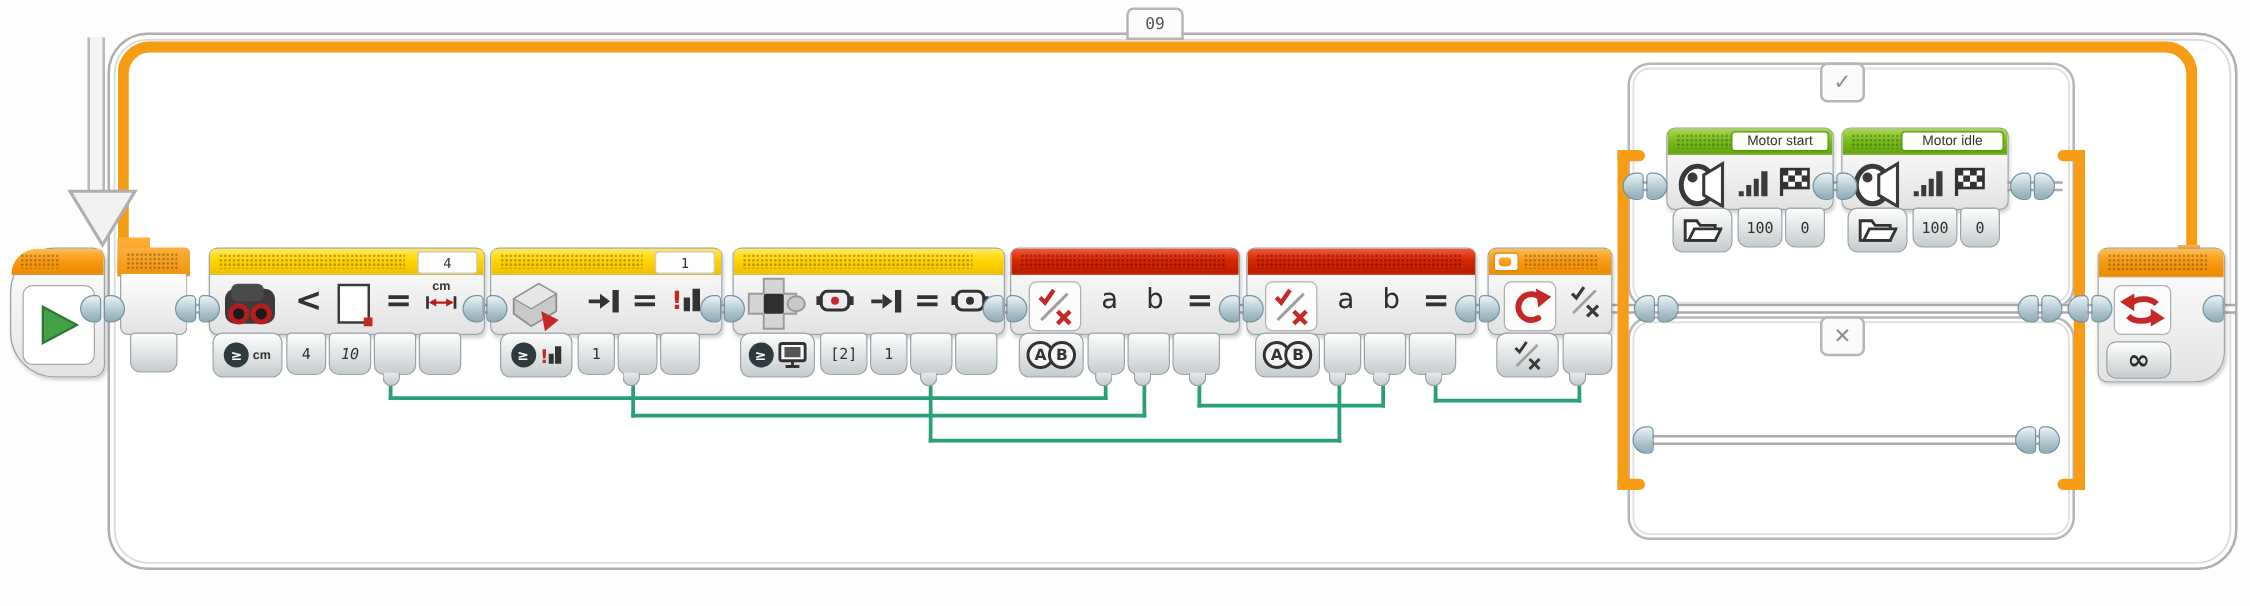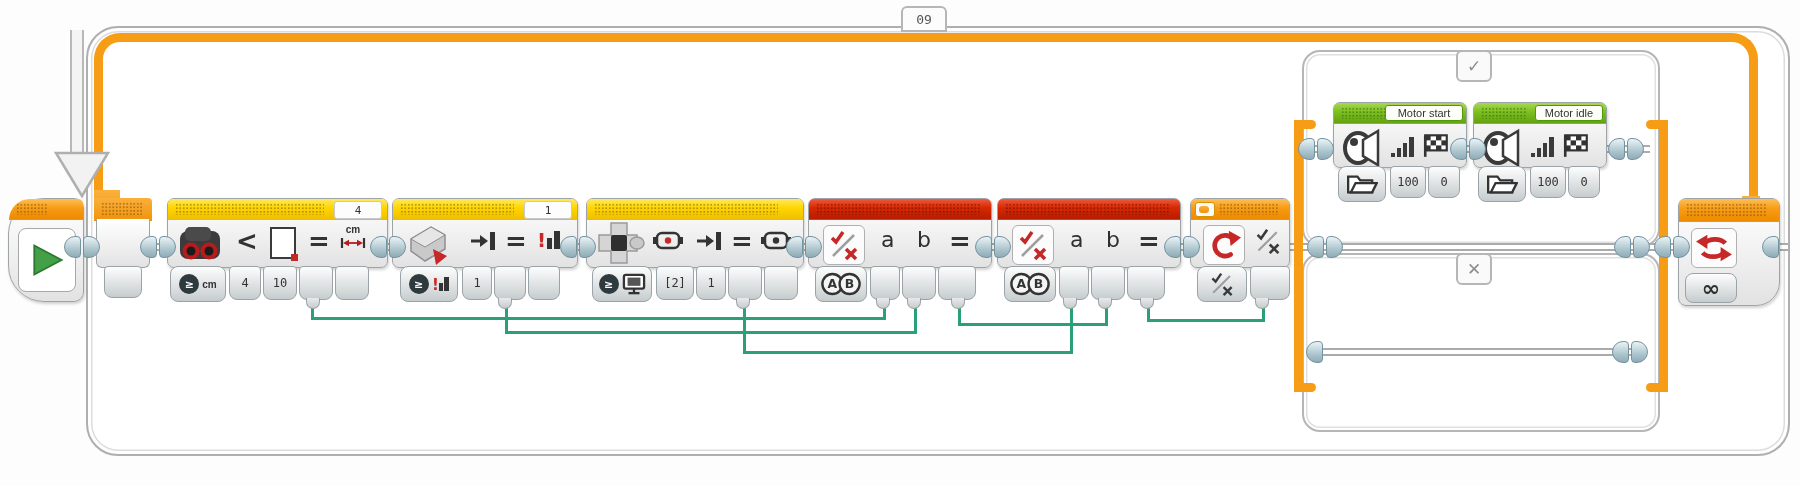--- a/index.html
+++ b/index.html
@@ -147,21 +147,21 @@
       </svg>
     </div>
   </div>
   <div class="modebtn" style="left:170px;top:266px;width:56px;height:36px;z-index:3;">
     <div class="dcirc">≥</div>
     <span style="font:bold 10px 'Liberation Sans',sans-serif;color:#333;">cm</span>
   </div>
   <div class="ptab" style="left:229px;top:266px;width:32px;height:34px;z-index:3;">
     <span>4</span>
   </div>
-  <div class="ptab" style="left:263px;top:266px;width:34px;height:34px;z-index:3;">
+  <div class="ptab" style="left:263px;top:266px;width:34px;height:34px;z-index:3;font-style:italic;">
     <span>10</span>
   </div>
   <div class="ptab" style="left:299px;top:266px;width:34px;height:34px;z-index:3;"></div>
   <div class="ptab" style="left:335px;top:266px;width:34px;height:34px;z-index:3;"></div>
 
   <div class="abs block" style="left:392px;top:198px;width:186px;height:70px;z-index:3;">
     <div class="bhdr yellow">
         <div class="dots" style="width:62%;"></div>
       </div>
     <div class="ptag" style="right:5px;width:46px;">
@@ -388,21 +388,21 @@
     <span>100</span>
   </div>
   <div class="ptab" style="left:1428px;top:166px;width:32px;height:32px;z-index:3;">
     <span>0</span>
   </div>
 
   <div class="abs block" style="left:1473px;top:102px;width:134px;height:66px;z-index:3;">
     <div class="bhdr green">
         <div class="dots green" style="width:34%;"></div>
       </div>
-    <div class="nametag" style="width:68px;">
+    <div class="nametag" style="width:82px;">
       <span>Motor idle</span>
     </div>
     <svg class="abs" style="left:8px;top:25px;" width="42" height="40" viewBox="0 0 42 40">
       <ellipse cx="16" cy="20" rx="13" ry="15" fill="#FFF" stroke="#3A3A3A" stroke-width="4"></ellipse>
       <circle cx="12" cy="14" r="4" fill="#3A3A3A"></circle>
       <path d="M21,12 L36,3 L36,37 L21,28 Z" fill="#FFF" stroke="#3A3A3A" stroke-width="2.5"></path>
     </svg>
     <svg class="abs" style="left:56px;top:30px;" width="26" height="26" viewBox="0 0 26 26">
       <rect x="1" y="20" width="4" height="4" fill="#3A3A3A"></rect>
         <rect x="7" y="15" width="4" height="9" fill="#3A3A3A"></rect>

